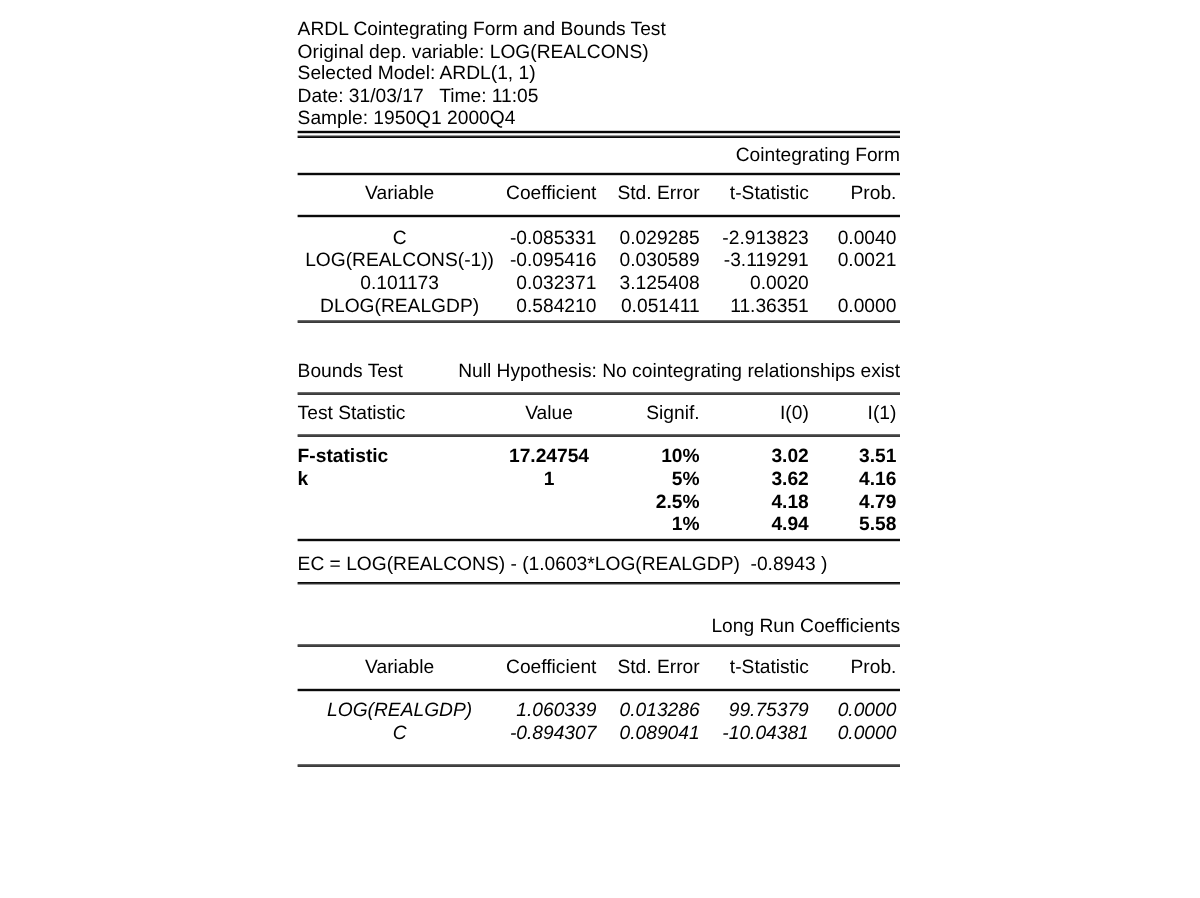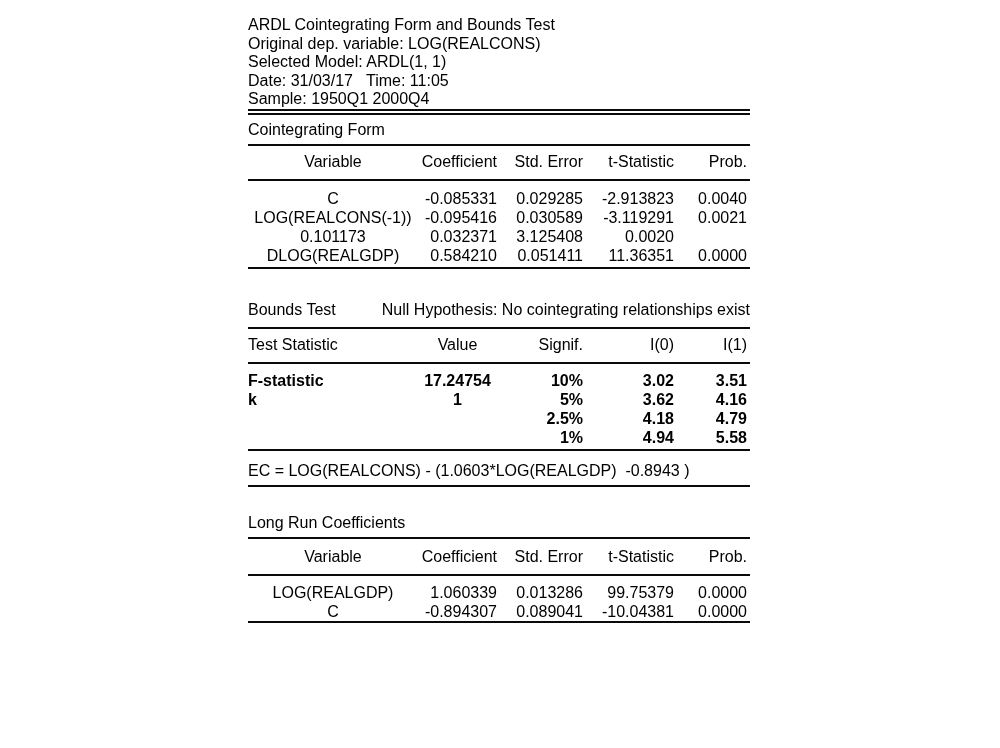--- a/index.html
+++ b/index.html
@@ -17,37 +17,37 @@
     width: 502px;
     font-size: 16px;
   }
   .hline { line-height: 18.5px; white-space: pre-wrap; }
   .drule {
     height: 2px;
     border-top: 1.5px solid #0a0a0a;
     border-bottom: 1.5px solid #0a0a0a;
   }
   .rule-gap { margin-top: 2px; }
-  .title { height: 28px; line-height: 28px; text-align: left; margin-top: 1px; }
+  .title { height: 28px; line-height: 28px; text-align: right; margin-top: 1px; }
   .lr-title { margin-top: 22px; }
   .thead, .trow {
     display: grid;
     grid-template-columns: 170px 79px 86px 91px 76px;
   }
   .thead { height: 33px; align-items: center; }
   .thead-lr { margin-top: 2px; }
   .trow { line-height: 19px; }
   .thead > div, .trow > div { text-align: right; white-space: pre; }
   .thead > div:nth-child(5), .trow > div:nth-child(5) { padding-right: 3px; }
   .t-coef .thead > div:nth-child(1), .t-coef .trow > div:nth-child(1) { text-align: center; }
   .t-bounds .thead > div:nth-child(1), .t-bounds .trow > div:nth-child(1) { text-align: left; }
   .t-bounds .thead > div:nth-child(2), .t-bounds .trow > div:nth-child(2) { text-align: center; }
   .tbody { padding: 8px 0 2px; }
   .tbody-b { padding: 7px 0 2px; font-weight: bold; }
-  .tbody-lr { padding: 7px 0 0; }
+  .tbody-lr { padding: 7px 0 16px; font-style: italic; }
   .bounds-top {
     display: flex; justify-content: space-between;
     line-height: 19px;
     margin-top: 31px; margin-bottom: 8px; align-items: flex-end;
   }
   .ec { line-height: 19px; margin-top: 10px; margin-bottom: 5px; white-space: pre-wrap; }
 </style>
 </head>
 <body>
 

